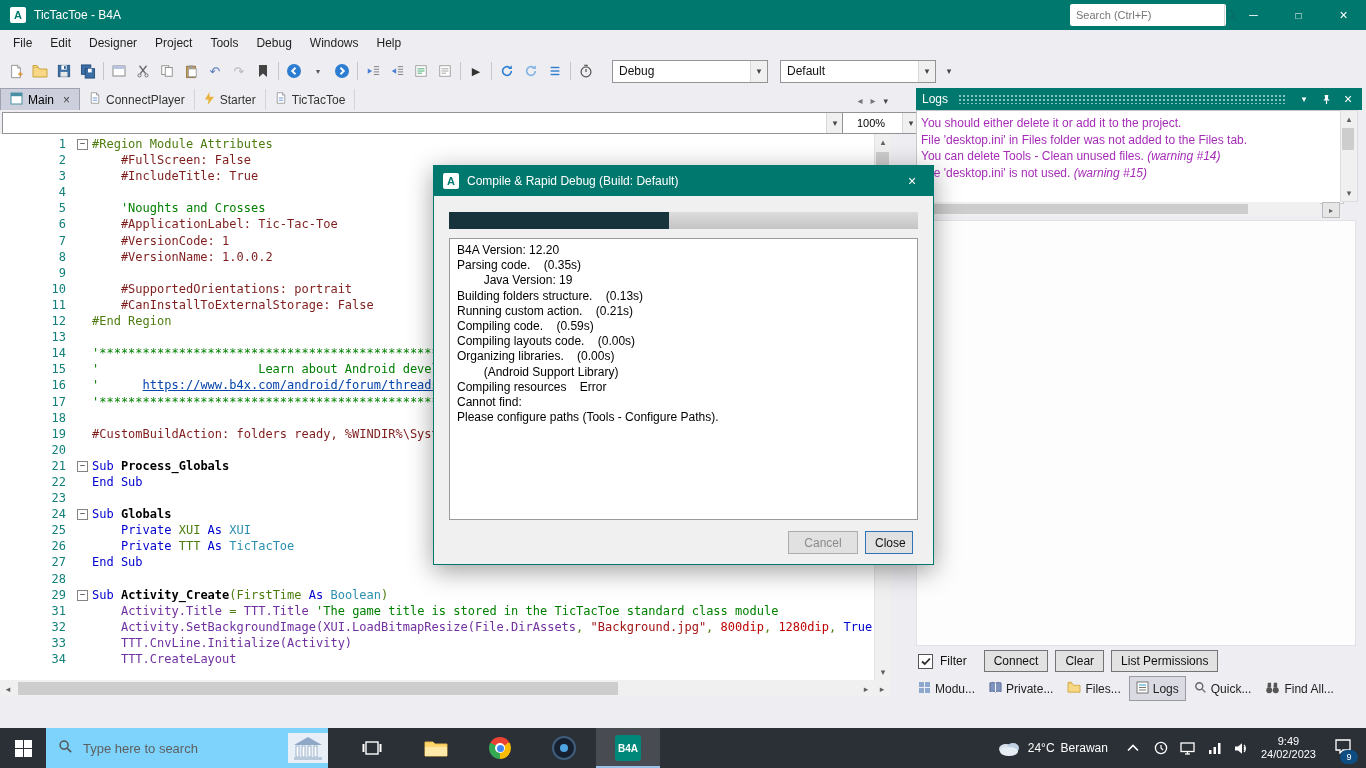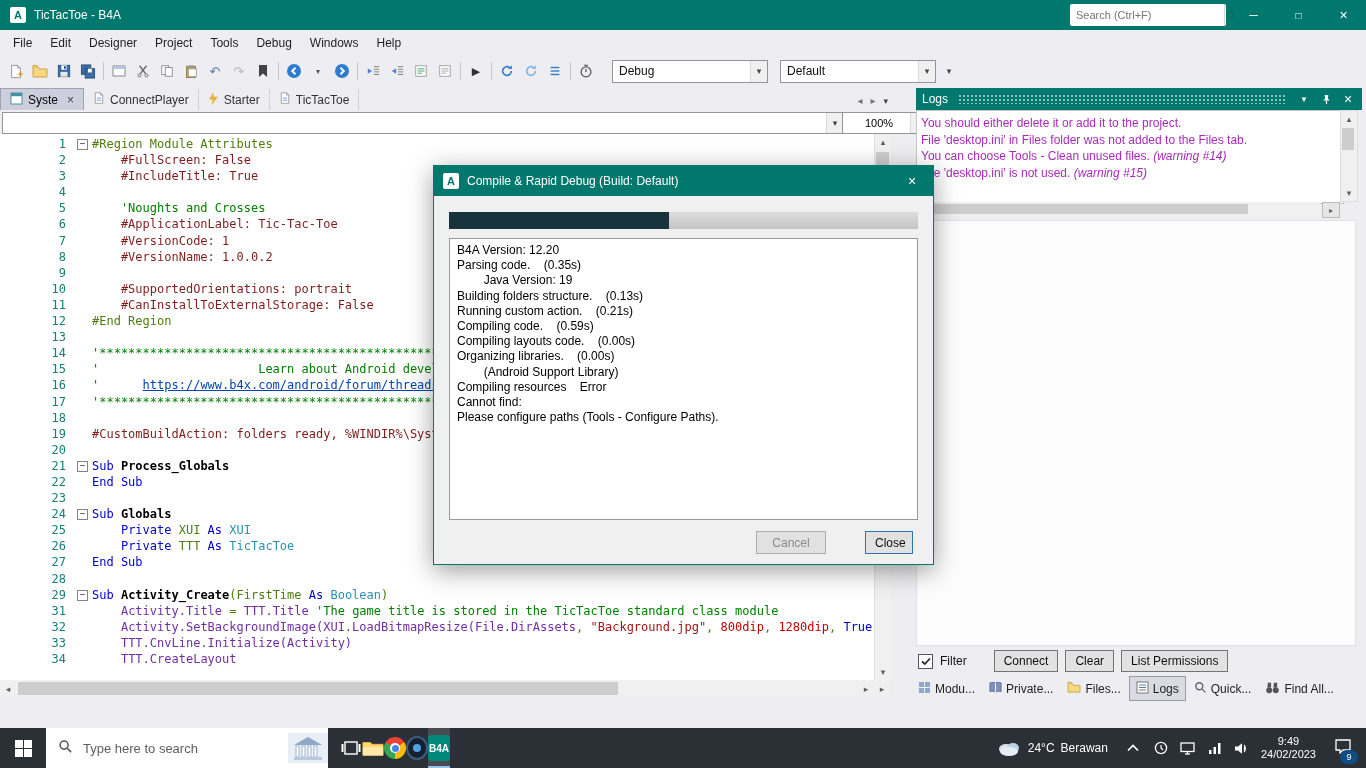--- a/index.html
+++ b/index.html
@@ -35,21 +35,21 @@
   .tabstrip{position:absolute;top:86px;left:0;width:896px;height:24px;background:#EEEEF2;display:flex;align-items:flex-end;font-size:12px;}
   .tabitems{display:flex;align-items:flex-end;height:100%;}
   .etab{height:21px;display:flex;align-items:center;gap:5px;padding:0 9px;color:#333;border-right:1px solid #d3d3da;}
   .etab.active{background:#CDD0DC;border:1px solid #9fa2b2;border-bottom:none;color:#000;}
   .etab-x{margin-left:4px;color:#444;font-size:12px;}
   .tab-nav{margin-left:auto;display:flex;gap:8px;color:#777;padding:0 8px 4px 0;font-size:10px;}
   
   .selrow{position:absolute;top:110px;left:0;width:910px;height:24px;background:#EEEEF2;}
   .modcombo{position:absolute;left:2px;top:2px;width:834px;height:20px;background:#fff;border:1px solid #949494;display:flex;align-items:center;font-size:12px;padding-left:6px;}
   .modcombo .carrow,.zoomcombo .carrow{margin-left:auto;width:16px;height:100%;display:flex;align-items:center;justify-content:center;background:#F0F0F0;border-left:1px solid #d9d9d9;}
-  .zoomcombo{position:absolute;left:842px;top:2px;width:62px;height:20px;background:#fff;border:1px solid #949494;display:flex;align-items:center;font-size:11px;padding-left:22px;}
+  .zoomcombo{position:absolute;left:842px;top:2px;width:62px;height:20px;background:#fff;border:1px solid #949494;display:flex;align-items:center;font-size:11px;padding-left:14px;}
   
   .editor{position:absolute;top:134px;left:0;width:874px;height:546px;background:#fff;overflow:hidden;padding-top:2px;}
   .cl{display:flex;height:16.1px;line-height:16.1px;font-family:"DejaVu Sans Mono",monospace;font-size:12px;white-space:pre;}
   .ln{width:66px;text-align:right;color:#12807A;padding-right:4px;flex:none;}
   .fold{width:22px;flex:none;position:relative;}
   .fbox{position:absolute;left:7px;top:3px;width:9px;height:9px;border:1px solid #848484;background:#fff;font-size:9px;line-height:7px;text-align:center;color:#333;}
   .ctext{flex:1;overflow:hidden;}
   .sg-d{color:#4d7c0f;} .sg-k{color:#0000D0;} .sg-b{color:#000;font-weight:bold;}
   .sg-a{color:#7f1d1d;} .sg-c{color:#008000;} .sg-t{color:#2B91AF;}
   .sg-p{color:#7030A0;} .sg-n{color:#C00000;} .sg-s{color:#A31515;}
@@ -72,38 +72,38 @@
   .lm-r{color:#A62CB8;} .lm-i{color:#A62CB8;font-style:italic;}
   .lp-msgs-vs{position:absolute;top:22px;left:424px;width:16px;height:90px;background:#F0F0F0;border:1px solid #ddd;}
   .lp-vthumb{position:absolute;top:17px;left:1px;width:12px;height:22px;background:#CDCDCD;}
   .lp-msgs-vs .lp-sb{position:absolute;bottom:0;left:0;}
   .lp-hs{position:absolute;top:114px;left:0;width:404px;height:14px;background:#F0F0F0;}
   .lp-hthumb{position:absolute;left:2px;top:2px;width:330px;height:10px;background:#CDCDCD;}
   .lp-hsbtn{position:absolute;top:114px;left:406px;width:16px;height:14px;background:#E6E6E6;border:1px solid #bbb;display:flex;align-items:center;justify-content:center;color:#606060;font-size:8px;}
   .lp-body{position:absolute;top:132px;left:0;width:438px;height:424px;background:#FDFDFD;border:1px solid #E0E0E5;}
   .lp-controls{position:absolute;top:560px;left:2px;right:0;height:26px;display:flex;align-items:center;gap:7px;font-size:12px;color:#111;}
   .chk{width:13px;height:13px;background:#fff;border:1px solid #555;display:inline-flex;align-items:center;justify-content:center;}
-  .chk-label{margin-right:20px;}
+  .chk-label{margin-right:10px;}
   .wbtn{background:#E2E2E2;border:1px solid #747474;font-size:12px;padding:3px 9px;color:#111;font-family:"Liberation Sans",sans-serif;}
   
   .dock-tabs{position:absolute;left:912px;top:677px;width:454px;height:23px;display:flex;align-items:center;font-size:12px;color:#222;gap:2px;}
   .dtab{display:flex;align-items:center;gap:4px;padding:2px 6px;height:19px;}
   .dtab.active{background:#DADAE3;border:1px solid #9a9aa5;}
   
   .statusbar{position:absolute;top:708px;left:0;right:0;height:20px;background:#EFEFF2;border-top:1px solid #dcdcdc;font-size:12px;color:#333;display:flex;align-items:center;}
   .sb1{margin-left:8px;} .sb2{margin-left:46px;} .sb3{margin-left:12px;}
   
   .taskbar{position:absolute;top:728px;left:0;right:0;height:40px;background:#2B2F36;display:flex;align-items:center;color:#fff;}
   .start{width:46px;height:40px;display:flex;align-items:center;justify-content:center;}
-  .tb-search2{width:282px;height:40px;background:#ffffff;display:flex;align-items:center;color:#444;gap:8px;padding-left:12px;box-sizing:border-box;}
+  .tb-search2{width:282px;height:40px;background:#7dd3fc;display:flex;align-items:center;color:#444;gap:8px;padding-left:12px;box-sizing:border-box;}
   .tb-search2 input{border:none;outline:none;flex:1;font-size:13px;color:#444;font-family:"Liberation Sans",sans-serif;background:transparent;min-width:0;}
   .tb-search2 input::placeholder{color:#5f5f5f;}
   .temple{display:flex;margin-left:auto;}
   .pinned{display:flex;height:40px;margin-left:12px;}
-  .tb-slot{width:22px;height:40px;display:flex;align-items:center;justify-content:center;}
+  .tb-slot{width:64px;height:40px;display:flex;align-items:center;justify-content:center;}
   .tb-slot.active{background:rgba(255,255,255,.14);box-shadow:inset 0 -2px 0 #9AC1E8;}
   .chrome{width:22px;height:22px;border-radius:50%;background:conic-gradient(from -60deg,#EA4335 0 33%,#FBBC05 0 66%,#34A853 0 100%);display:inline-flex;align-items:center;justify-content:center;}
   .chrome-in{width:10px;height:10px;border-radius:50%;background:#fff;display:inline-flex;align-items:center;justify-content:center;}
   .chrome-in::after{content:"";width:7px;height:7px;border-radius:50%;background:#4285F4;}
   .b4asq{width:26px;height:26px;background:#00897B;color:#fff;font-weight:bold;font-size:10px;display:inline-flex;align-items:center;justify-content:center;border-radius:3px;}
   .circleapp{width:24px;height:24px;border-radius:50%;background:#16202F;border:2px solid #3E5E7E;display:inline-flex;align-items:center;justify-content:center;box-sizing:border-box;}
   .circleapp::after{content:"";width:8px;height:8px;border-radius:50%;background:#4FA3E3;}
   .tray{margin-left:auto;display:flex;align-items:center;gap:10px;padding-right:6px;}
   .weather{display:flex;align-items:center;gap:6px;font-size:12px;padding:0 6px;}
   .trayic{display:flex;align-items:center;justify-content:center;width:18px;}
@@ -114,21 +114,21 @@
   
   .dialog{position:absolute;left:433px;top:165px;width:499px;height:398px;background:#F0F0F0;border:1px solid #00786E;
           box-shadow:0 6px 24px rgba(0,0,0,.38);z-index:60;}
   .dlg-title{height:30px;background:#00786E;color:#fff;display:flex;align-items:center;font-size:12px;padding-left:9px;gap:8px;}
   .dlg-close{margin-left:auto;width:42px;height:30px;display:flex;align-items:center;justify-content:center;}
   .dlg-close .g{font-size:15px;}
   .dlg-progress{position:absolute;left:15px;top:46px;width:469px;height:17px;background:linear-gradient(#DCDCDC,#C4C4C4);}
   .dlg-fill{width:47%;height:100%;background:#17333B;}
   .dlg-log{position:absolute;left:15px;top:72px;width:469px;height:282px;background:#fff;border:1px solid #9a9a9a;
            font-size:12px;line-height:15.2px;padding:4px 7px;white-space:pre;overflow:hidden;color:#000;box-sizing:border-box;}
-  .dlg-buttons{position:absolute;right:20px;bottom:10px;display:flex;gap:39px;}
+  .dlg-buttons{position:absolute;right:20px;bottom:10px;display:flex;gap:7px;}
   .btn-cancel{width:70px;height:23px;color:#8a8a8a;border:1px solid #ADADAD;background:#E1E1E1;}
   .btn-close{width:48px;height:23px;border:1px solid #2E75B6;background:#E1E1E1;}
   .g{color:#555;}
 </style>
 </head>
 <body>
 
 <div id="app">
 
   <div class="titlebar">
@@ -339,21 +339,21 @@
       </div>
   </div>
 
   <div class="tabstrip">
     <div id="tab-items" class="tabitems">
         <div class="etab active">
           <span><svg width="13" height="13" viewBox="0 0 13 13">
               <rect x="1" y="1" width="11" height="11" fill="#fff" stroke="#4A90A4"></rect>
               <rect x="1" y="1" width="11" height="3.2" fill="#4A90A4"></rect>
             </svg></span>
-          <span>Syste</span>
+          <span>Main</span>
           <span class="etab-x">×</span>
         </div>
         <div class="etab">
           <span><svg width="12" height="14" viewBox="0 0 16 16">
               <path d="M3 1h7l3 3v11H3z" fill="#fff" stroke="#8a8a8a"></path>
               <path d="M10 1v3h3" fill="#e8e8e8" stroke="#8a8a8a"></path>
               <line x1="5" y1="8" x2="11" y2="8" stroke="#4A7FD4"></line>
               <line x1="5" y1="11" x2="11" y2="11" stroke="#4A7FD4"></line>
             </svg></span>
           <span>ConnectPlayer</span>
@@ -459,21 +459,21 @@
             <line x1="6" y1="7" x2="6" y2="11" stroke="#fff" stroke-width="1.3"></line>
           </svg>
         </span>
       <span class="lp-ic">
           <span class="g" style="color:#fff;font-size:14px">×</span>
         </span>
     </div>
     <div class="lp-msgs" id="log-msgs">
         <div><span class="lm-r">You should either delete it or add it to the project.</span></div>
         <div><span class="lm-r">File 'desktop.ini' in Files folder was not added to the Files tab.</span></div>
-        <div><span class="lm-r">You can choose Tools - Clean unused files. </span><span class="lm-i">(warning #14)</span></div>
+        <div><span class="lm-r">You can delete Tools - Clean unused files. </span><span class="lm-i">(warning #14)</span></div>
         <div><span class="lm-r">File 'desktop.ini' is not used. </span><span class="lm-i">(warning #15)</span></div>
       </div>
     <div class="lp-msgs-vs">
       <div class="sarrow">▴</div>
       <div class="lp-vthumb"></div>
       <div class="sarrow lp-sb">▾</div>
     </div>
     <div class="lp-hs">
       <div class="lp-hthumb"></div>
     </div>

